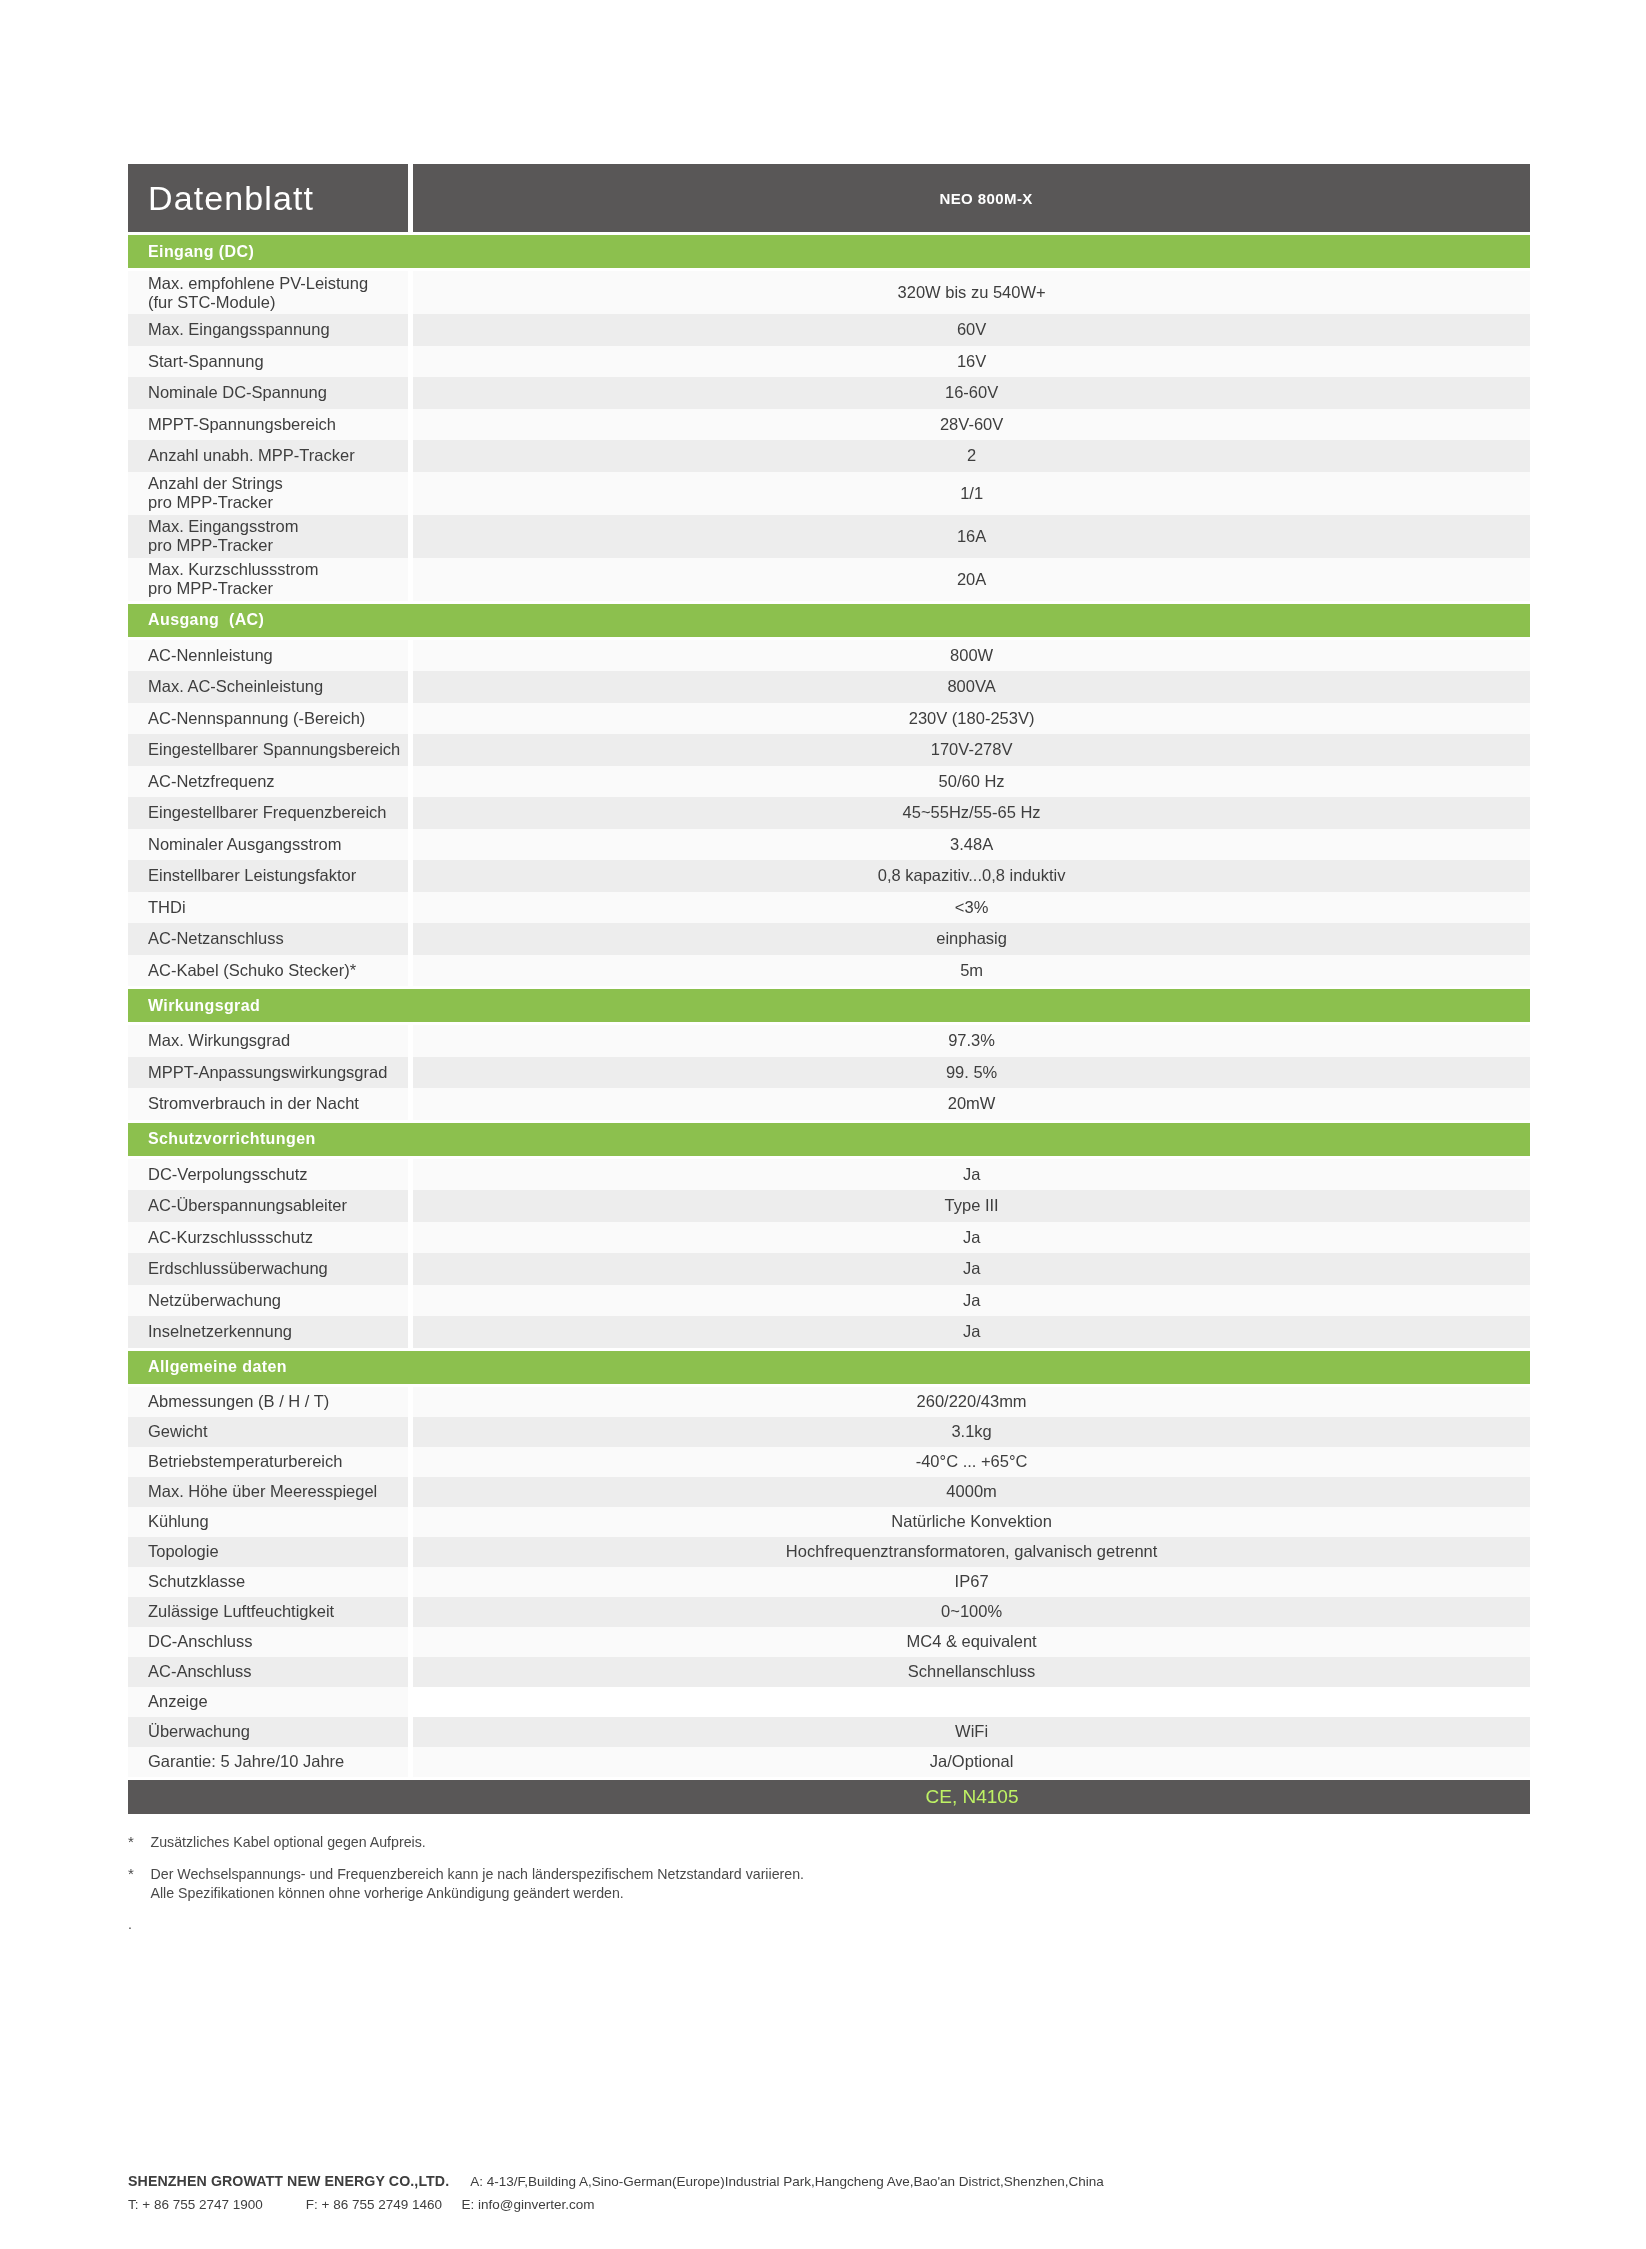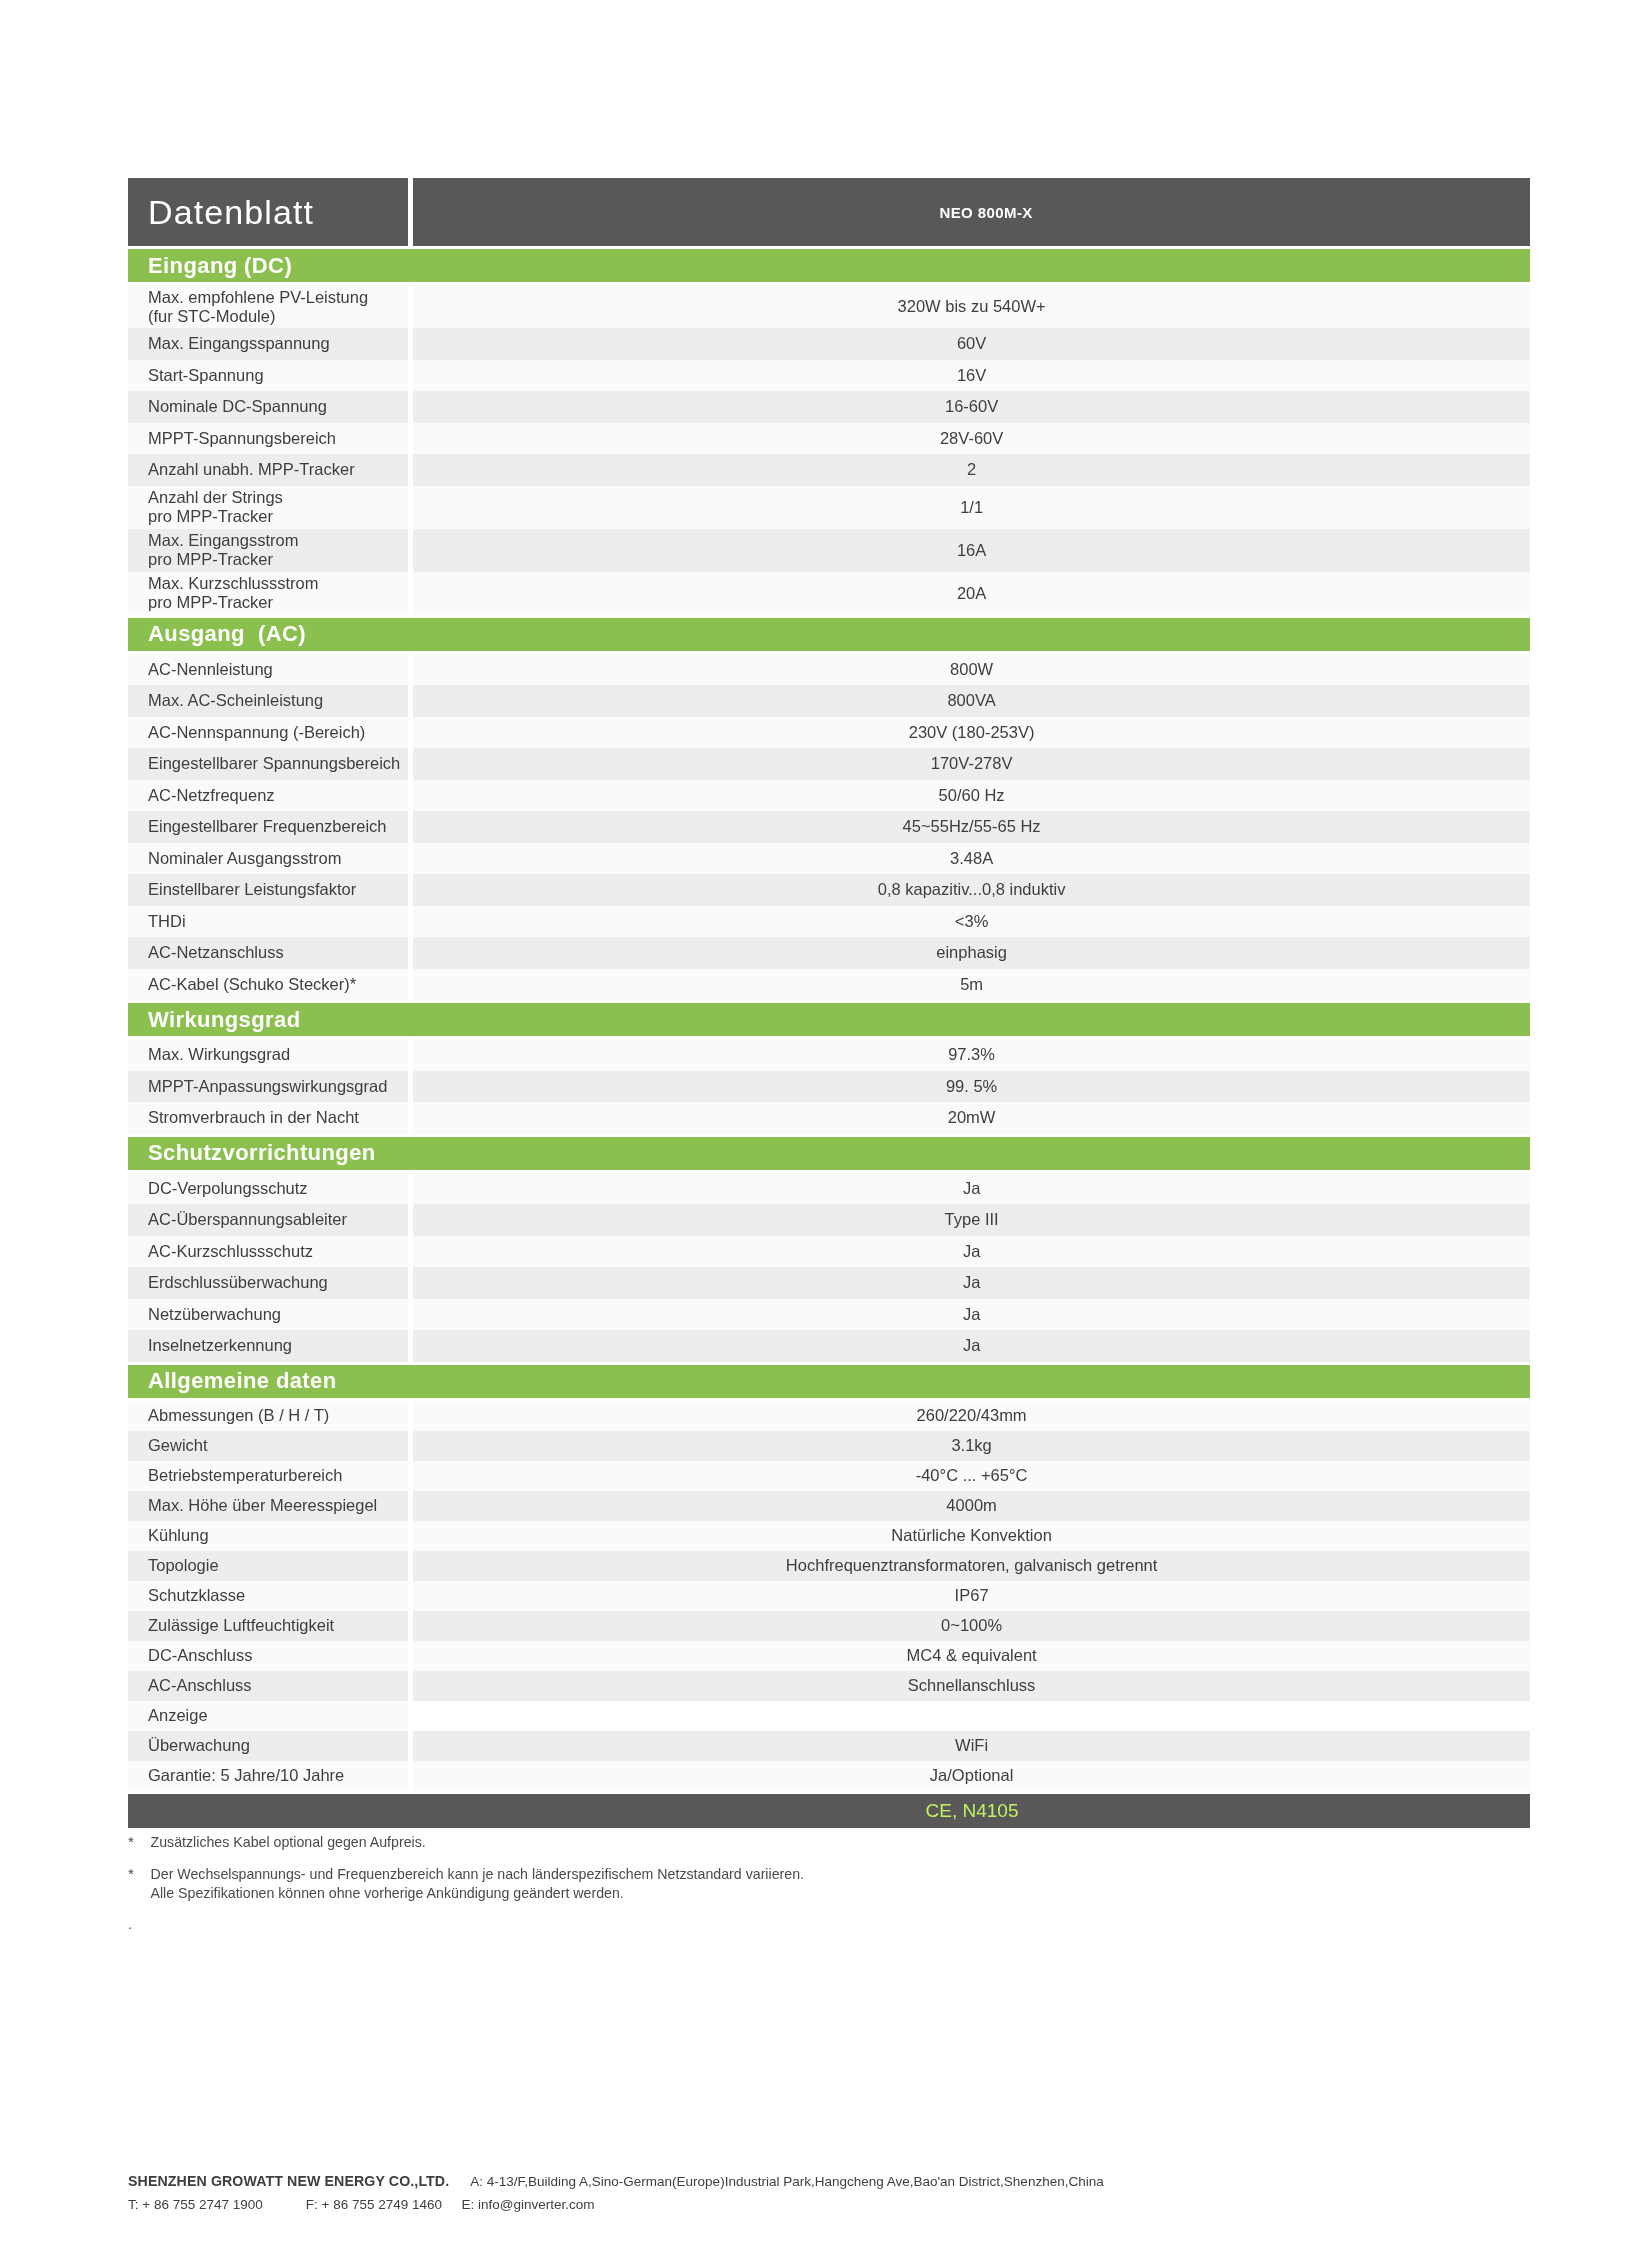--- a/index.html
+++ b/index.html
@@ -10,33 +10,33 @@
     --text:#3E3E3E;
   }
   *{margin:0;padding:0;box-sizing:border-box;}
   html,body{margin:0;padding:0;}
   body{
     width:1646px;height:2250px;position:relative;overflow:hidden;
     background:#ffffff;
     font-family:"Liberation Sans", sans-serif;
     color:var(--text);
   }
-  .sheet{position:absolute;left:128px;top:178px;width:1402px;}
+  .sheet{position:absolute;left:128px;top:164px;width:1402px;}
 
   
   .thead{display:flex;height:68px;}
   .hcell{background:var(--dark);color:#fff;display:flex;align-items:center;}
   .hcell.hl{width:280px;padding-left:20px;font-size:34px;letter-spacing:1.1px;font-weight:400;}
   .hgap{width:5.2px;background:#fff;}
   .hcell.hr{flex:1;justify-content:center;font-size:15px;font-weight:bold;letter-spacing:0.4px;padding-left:29px;}
 
   
   .section-bar{
     height:33px;margin:3px 0;background:var(--green);color:#fff;
-    font-size:22px;font-weight:bold;display:flex;align-items:center;
+    font-size:16px;font-weight:bold;display:flex;align-items:center;
     padding-left:20px;white-space:pre;letter-spacing:0.4px;
   }
 
   
   .row{display:flex;height:31.5px;}
   .row.two-line{height:43px;}
   .sec-allgemeine .row{height:30px;}
   .cell{background:var(--row-base);}
   .row:nth-child(even) .cell{background:var(--row-alt);}
   .cell.label{

